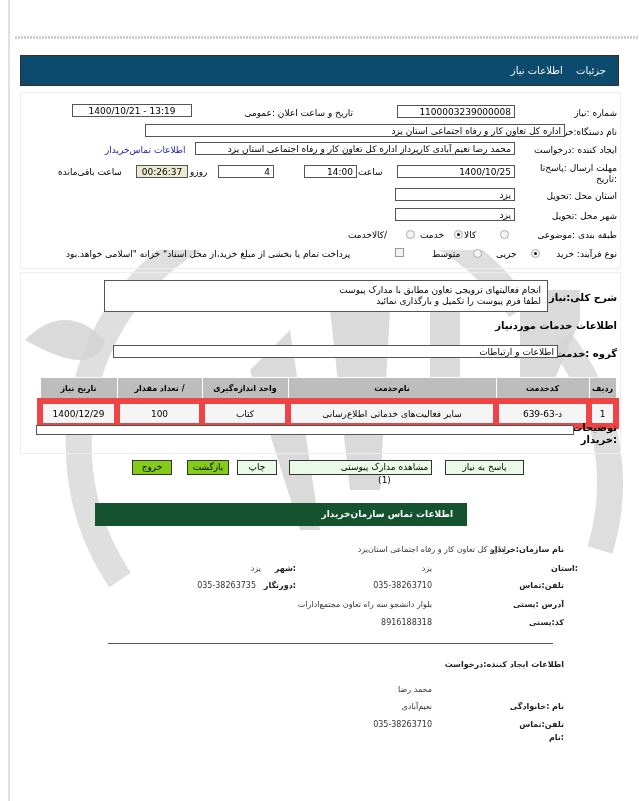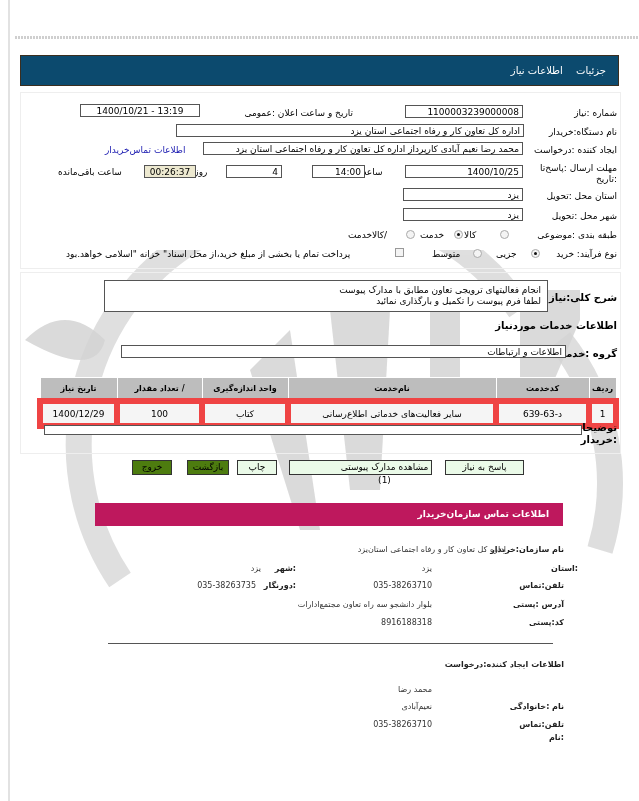--- a/index.html
+++ b/index.html
@@ -15,40 +15,40 @@
   .header-bar {
     position:absolute; left:20px; top:55px; width:497px; height:29px;
     background:#0c4a6e; border:1px solid #3b2e1f; width:597px;
     color:#fff; font-size:10px; line-height:29px;
   }
   .header-bar span { margin-right:10px; }
   .header-bar span:first-child { margin-right:12px; }
   .panel { position:absolute; left:20px; top:92px; width:599px; height:175px; border:1px solid #eee; z-index:1; }
   .lbl { position:absolute; font-size:9px; white-space:nowrap; z-index:2; }
   .box { position:absolute; border:1px solid #555; background:#fff; height:13px; line-height:13px;
-    font-size:9px; padding:0 3px; white-space:nowrap; overflow:hidden; z-index:2; box-sizing:border-box;margin-left:8px; }
+    font-size:9px; padding:0 3px; white-space:nowrap; overflow:hidden; z-index:2; box-sizing:border-box; }
   .box.ltr { direction:ltr; text-align:right; }
   .box.center { text-align:center; }
   .timer { background:#ede9d0; }
   .link { color:#1a1ab0; }
   .radio { position:absolute; width:9px; height:9px; border-radius:50%; border:1px solid #aaa; background:#f4f4f4; z-index:2; box-sizing:border-box; }
   .radio.on::after { content:""; position:absolute; left:2px; top:2px; width:3px; height:3px; border-radius:50%; background:#111; }
   .check { position:absolute; width:9px; height:9px; border:1px solid #999; background:#f4f4f4; z-index:2; box-sizing:border-box; }
   .panel2 { position:absolute; left:20px; top:272px; width:599px; height:180px; border:1px solid #eee; z-index:1; }
   .desc-box { position:absolute; left:104px; top:280px; width:444px; height:32px; border:1px solid #555; background:#fff; z-index:2;
     font-size:9px; line-height:11px; padding:4px 6px 0 0; box-sizing:border-box; }
   .bold { font-weight:bold; font-size:10px; }
   table.items { position:absolute; left:37px; top:377px; width:582px; border-collapse:collapse; z-index:2; }
   table.items th { background:#bdbdbd; font-weight:bold; font-size:8px; height:18px; border:1px solid #fff; }
   table.items td { background:#f5f5f5; font-size:9px; height:17px; text-align:center; border:6px solid #ef4444; }
   .btn { position:absolute; top:460px; height:15px; line-height:13px; font-size:9px; text-align:center;
     border:1px solid #333; box-sizing:border-box; z-index:2; }
   .btn.green { background:#eafae8; }
-  .btn.pink { background:#4d7c0f; }
-  .contact-bar { position:absolute; left:95px; top:503px; width:468px; height:23px; background:#be185d; color:#fff;
+  .btn.pink { background:#84cc16; }
+  .contact-bar { position:absolute; left:95px; top:503px; width:372px; height:23px; background:#14532d; color:#fff;
     font-size:9px; font-weight:bold; line-height:23px; z-index:2; }
   .contact-bar span { margin-right:14px; }
   .c-lbl { position:absolute; font-size:8px; font-weight:bold; white-space:nowrap; color:#222; z-index:2; }
   .c-val { position:absolute; font-size:8px; white-space:nowrap; color:#333; z-index:2; }
   .divider { position:absolute; left:108px; top:643px; width:445px; height:1px; background:#555; z-index:2; }
 </style>
 </head>
 <body>
 
 <div class="left-rule"></div>
@@ -74,21 +74,21 @@
 </div>
 
 <div class="panel"></div>
 
 <span class="lbl" style="right:22px;top:108px;">شماره :نیاز</span>
 <div class="box ltr" style="left:397px;top:105px;width:118px;">1100003239000008</div>
 <span class="lbl" style="right:286px;top:108px;">تاریخ و ساعت اعلان :عمومی</span>
 <div class="box ltr center" style="left:72px;top:104px;width:120px;">1400/10/21 - 13:19</div>
 
 <span class="lbl" style="right:22px;top:127px;">نام دستگاه:خریدار</span>
-<div class="box" style="left:168px;top:124px;width:348px;">اداره کل تعاون  کار و رفاه اجتماعی استان یزد</div>
+<div class="box" style="left:145px;top:124px;width:420px;">اداره کل تعاون  کار و رفاه اجتماعی استان یزد</div>
 
 <span class="lbl" style="right:22px;top:145px;">ایجاد کننده :درخواست</span>
 <div class="box" style="left:195px;top:142px;width:320px;">محمد رضا  نعیم آبادی کارپرداز اداره کل تعاون  کار و رفاه اجتماعی استان یزد</div>
 <span class="lbl link" style="left:105px;top:145px;">اطلاعات تماس‌خریدار</span>
 
 <span class="lbl" style="right:22px;top:163px;">مهلت ارسال :پاسخ‌تا</span>
 <span class="lbl" style="right:22px;top:174px;">:تاریخ</span>
 <div class="box ltr" style="left:397px;top:165px;width:118px;">1400/10/25</div>
 <span class="lbl" style="left:358px;top:167px;">ساعت</span>
 <div class="box ltr" style="left:304px;top:165px;width:53px;">14:00</div>

